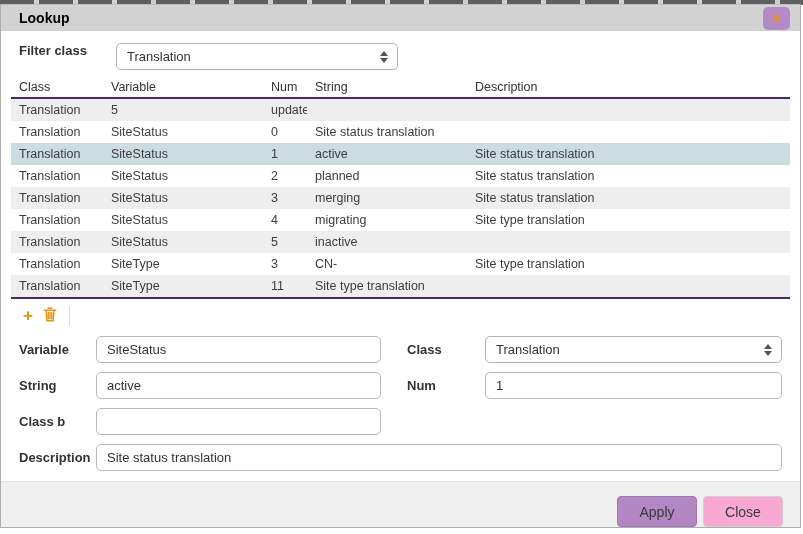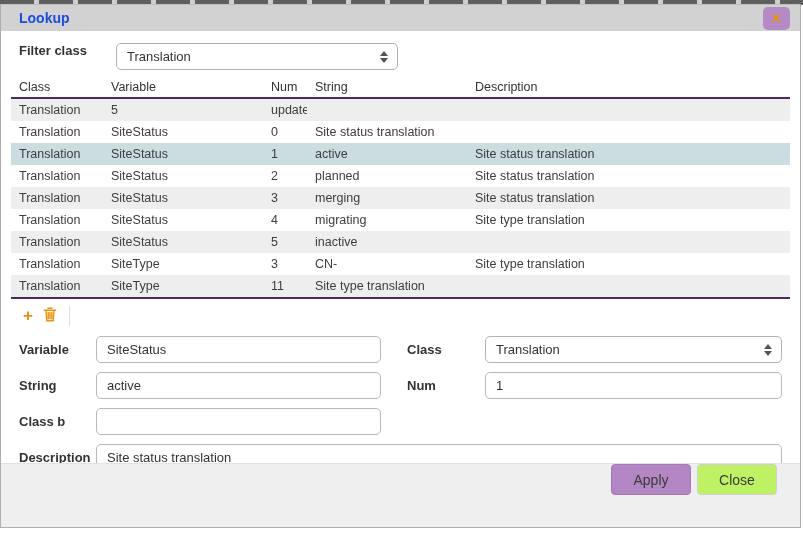--- a/index.html
+++ b/index.html
@@ -26,21 +26,21 @@
   }
   .dialog{
     position:absolute;top:4px;left:0;width:801px;height:524px;
     background:#fff;border:1px solid #aeaeae;border-top:none;
   }
   .titlebar{
     position:relative;height:27px;background:var(--titlebar);
     border-top:1px solid #bdbdbd;
     display:flex;align-items:center;padding-left:18px;
   }
-  .titlebar .title{font-size:14px;font-weight:bold;color:#1d4ed8}
+  .titlebar .title{font-size:14px;font-weight:bold;color:#000000}
   .close-btn{
     position:absolute;top:2px;right:10px;width:27px;height:23px;
     background:var(--close-purple);border-radius:5px;border:none;
     display:flex;align-items:center;justify-content:center;
     color:var(--orange);font-weight:bold;font-size:13px;cursor:pointer;
   }
   
   .filter-row{display:flex;align-items:flex-start;margin:12px 0 0 18px}
   .filter-row .lbl{font-size:13px;font-weight:bold;width:97px}
   .selectbox{
@@ -76,28 +76,28 @@
   }
   .form .flbl{font-size:13px;font-weight:bold;color:#333}
   .tinput{
     height:27px;border:1px solid #b8b8b8;border-radius:5px;background:#fff;
     font-size:13px;color:#333;padding:0 10px;width:100%;
     font-family:"Liberation Sans","DejaVu Sans",sans-serif;outline:none;
   }
   .span-rest{grid-column:2 / 6}
   
   .footer{
-    position:absolute;left:0;bottom:0;width:100%;height:64px;
+    position:absolute;left:0;bottom:0;width:100%;height:46px;
     background:var(--footer);border-top:1px solid #e2e2e2;
-    display:flex;align-items:flex-start;justify-content:flex-end;gap:6px;padding-right:23px;
+    display:flex;align-items:flex-end;justify-content:flex-end;gap:6px;padding-right:17px;
   }
   .btn{height:31px;width:80px;border-radius:4px;font-size:14px;cursor:pointer;
        font-family:"Liberation Sans","DejaVu Sans",sans-serif}
   .btn-apply{background:var(--apply-purple);border:1px solid #a379b5;color:#3a3a3a}
-  .btn-close{background:#bef264;border:1px solid #cfcfcf;color:#3a3a3a}
+  .btn-close{background:#f9a8d4;border:1px solid #cfcfcf;color:#3a3a3a}
 </style>
 </head>
 <body>
 
 <div class="bg-strip"></div>
 
 <div class="dialog">
 
   <div class="titlebar">
     <span class="title">Lookup</span>

